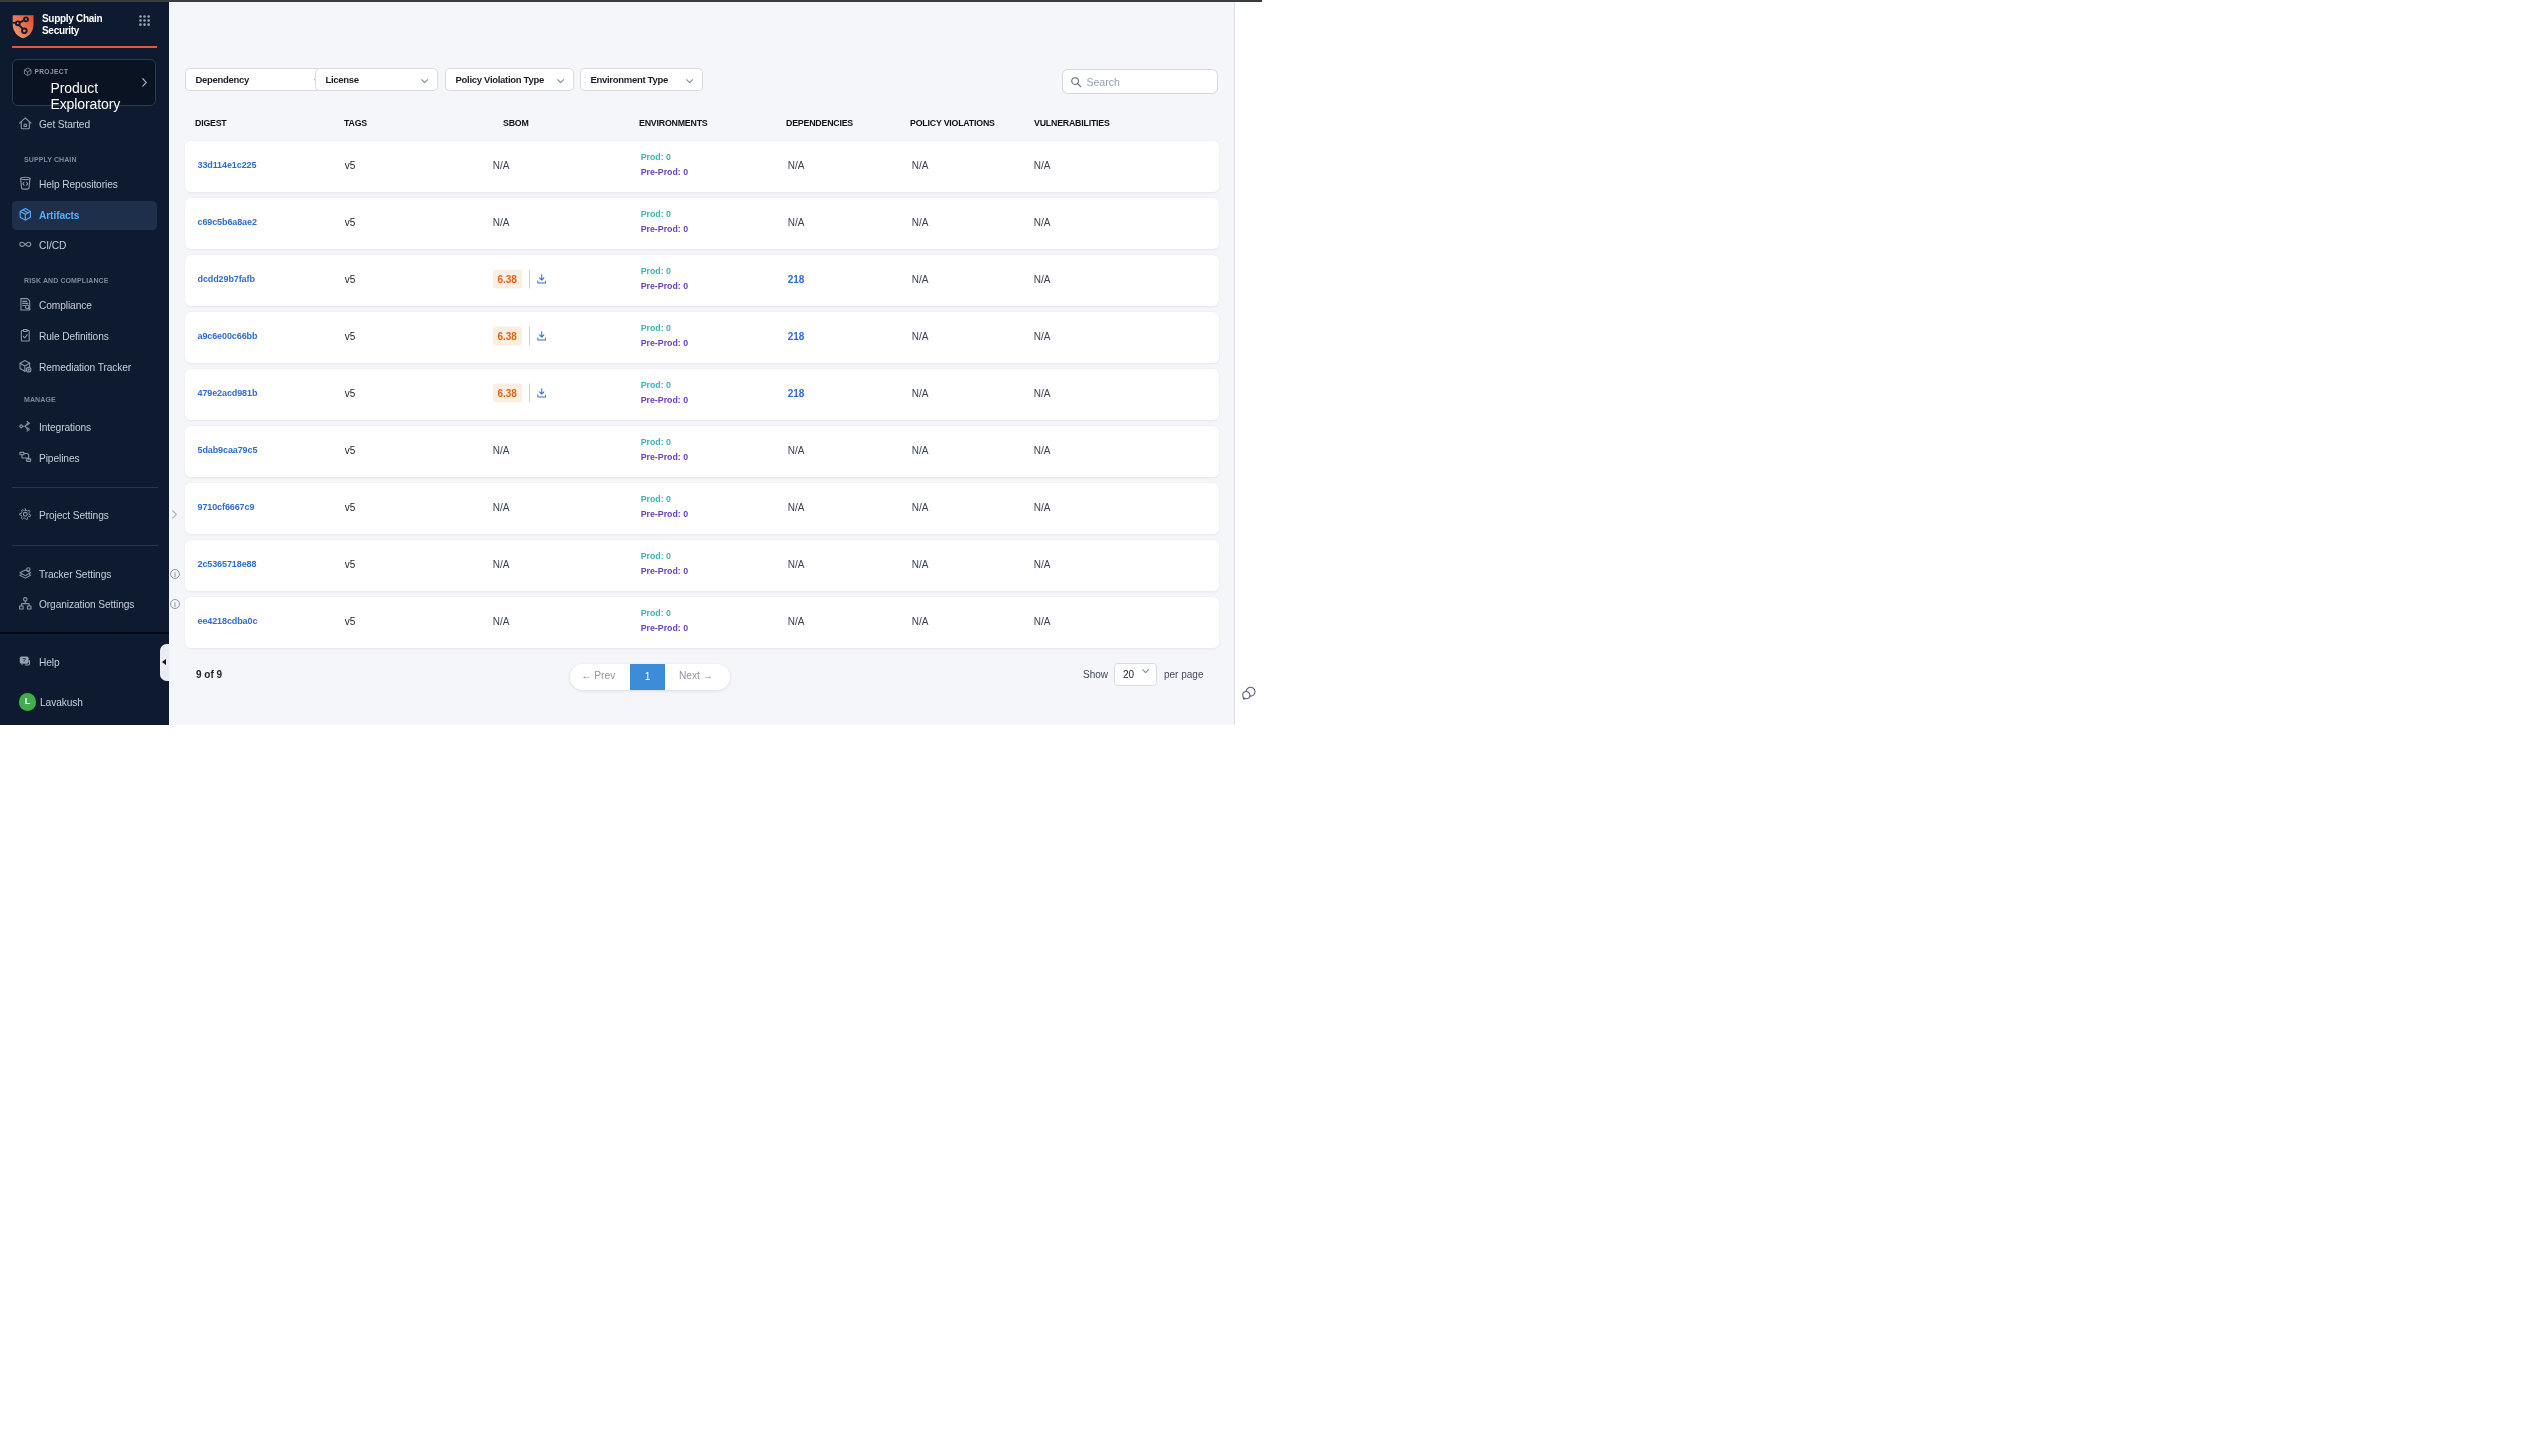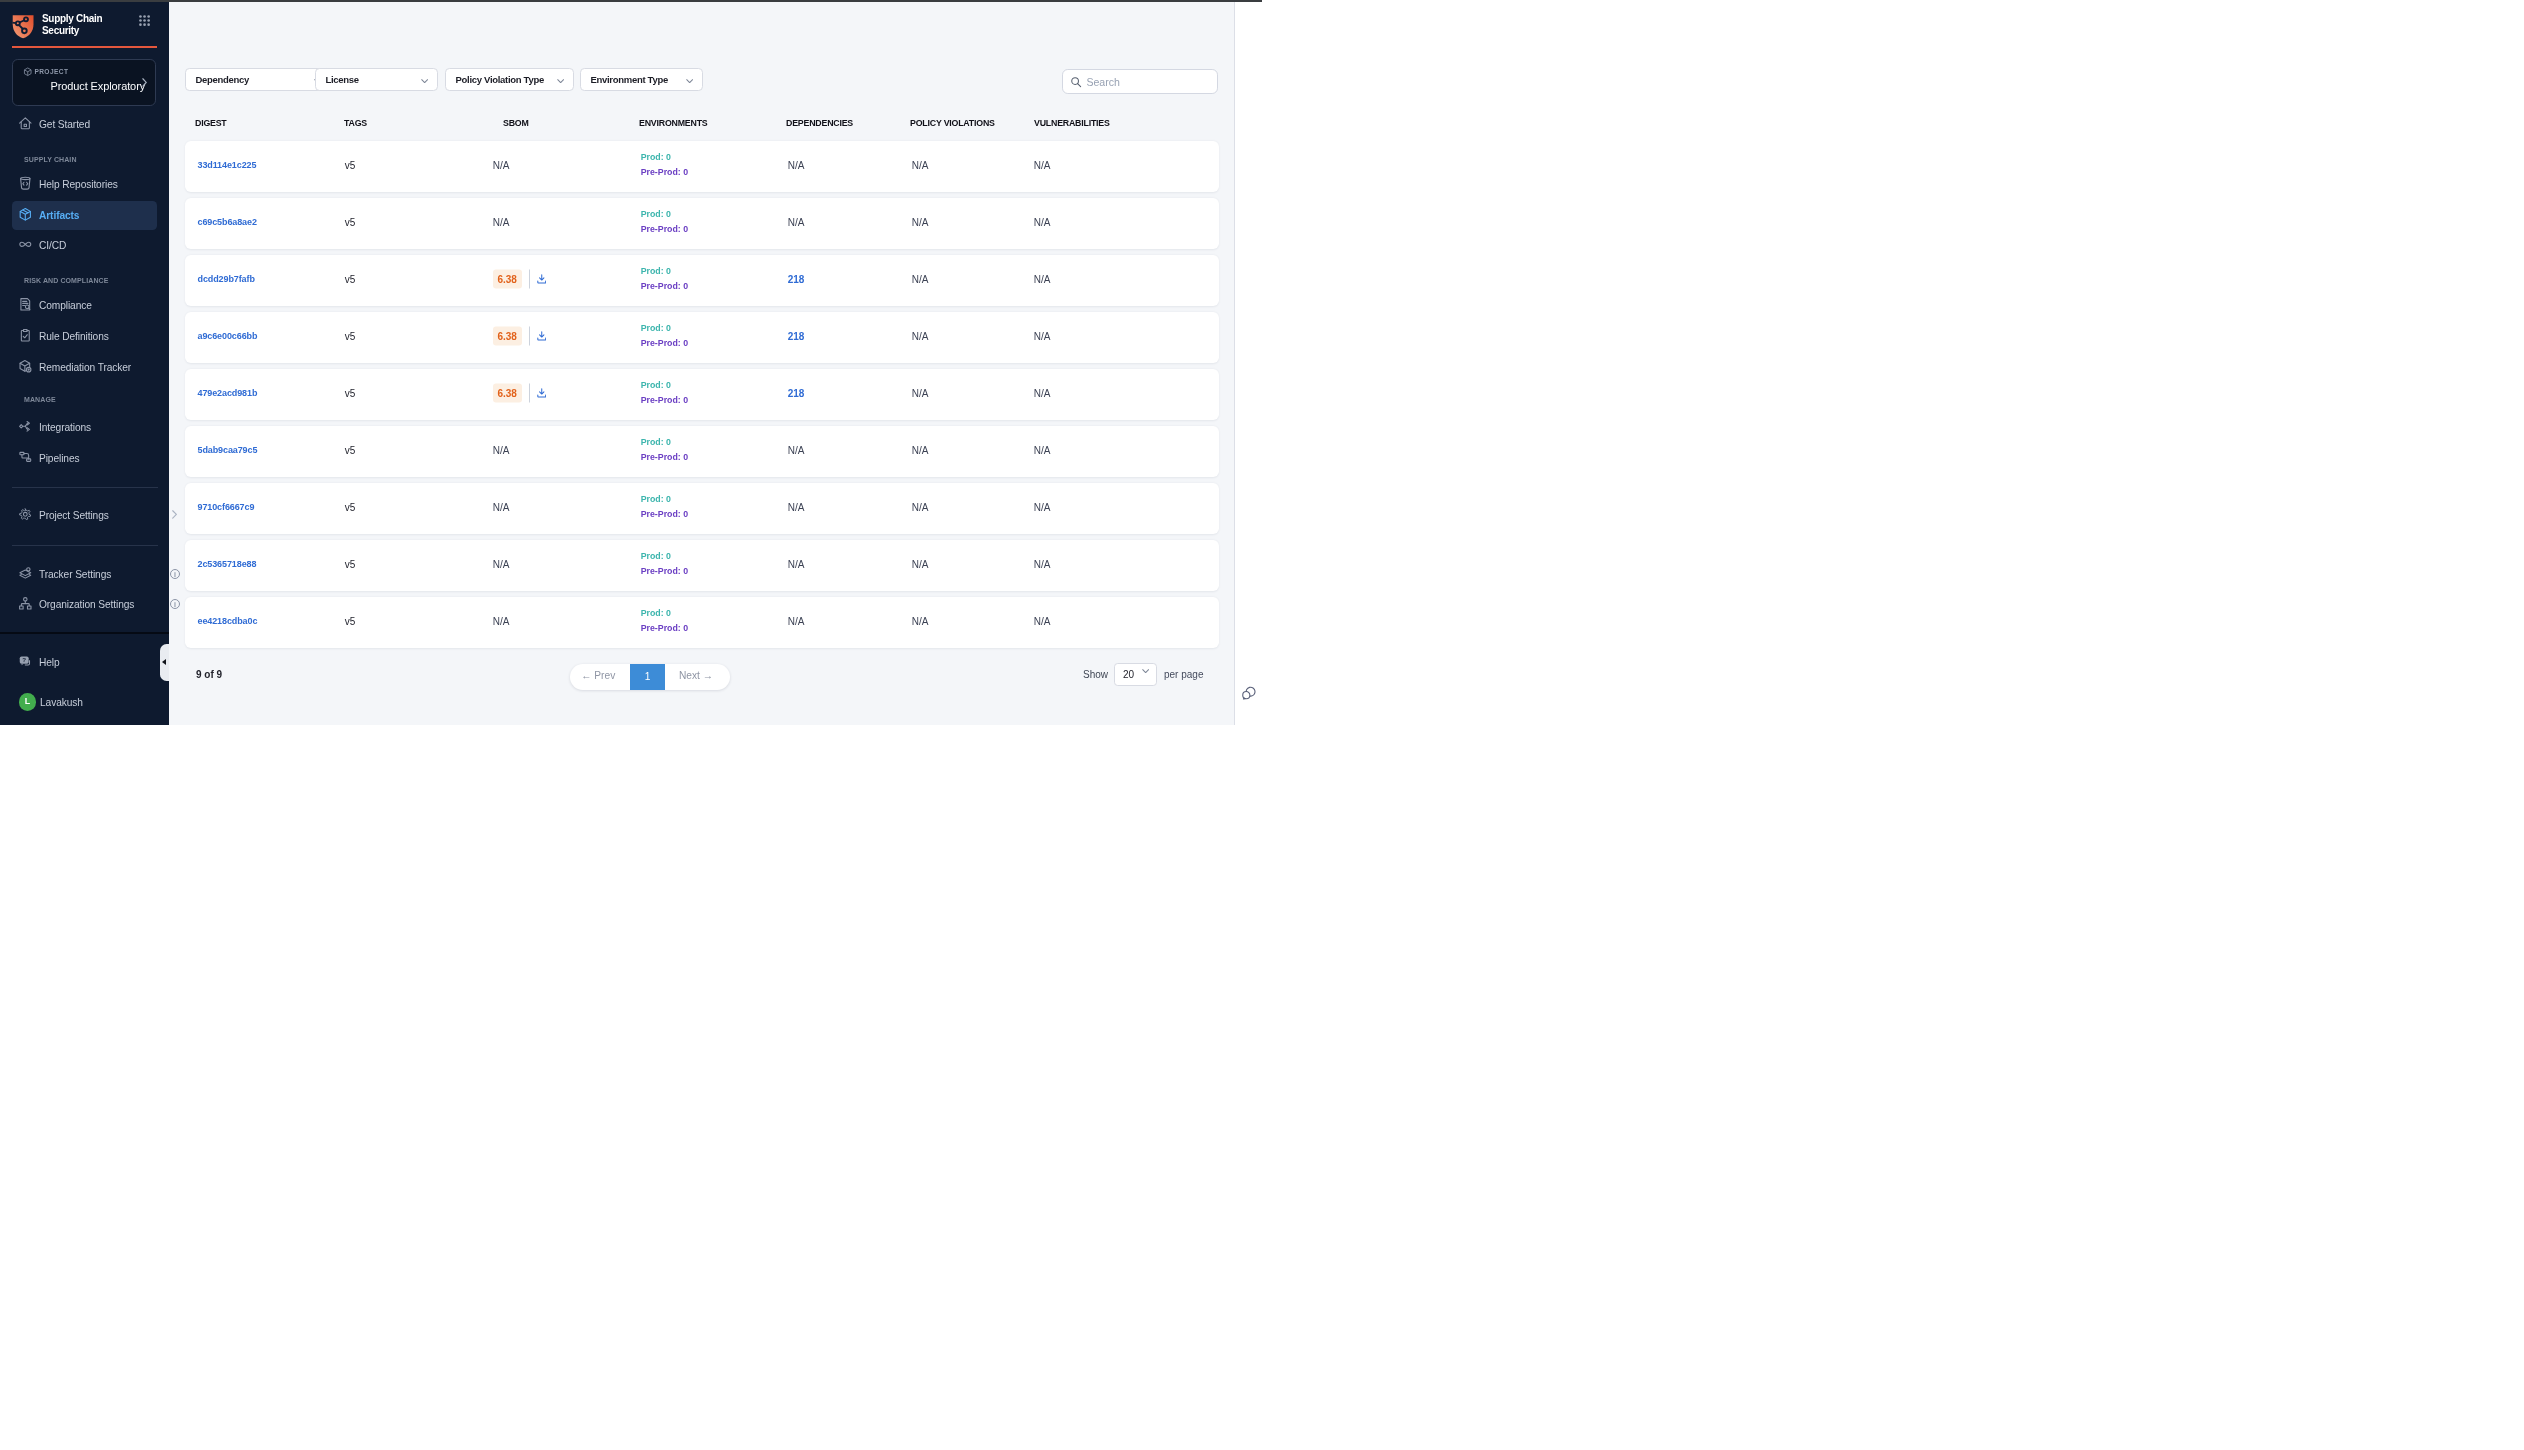--- a/index.html
+++ b/index.html
@@ -8,21 +8,21 @@
 #topstrip { position:absolute; left:0; top:0; width:1262px; height:1.5px; background:#3a3d40; z-index:50; }
 
 #sidebar { position:absolute; left:0; top:0; width:169px; height:725px; background:#0e1a2f; z-index:10; }
 .abs { position:absolute; }
 #logo { position:absolute; left:12.4px; top:14.2px; width:22.6px; height:25px; }
 #logotext { position:absolute; left:42px; top:13px; color:#fff; font-size:10px; font-weight:bold; line-height:12px; letter-spacing:-0.3px; }
 #griddots { position:absolute; left:139px; top:15px; }
 #orangeline { position:absolute; left:12.4px; top:46px; width:145px; height:1.8px; background:#e4573d; }
 #projcard { position:absolute; left:12.4px; top:59px; width:144px; height:47px; background:#0a1322; border:0.7px solid #2e3a52; border-radius:5.8px; }
 #projcard .plabel { position:absolute; left:21px; top:8px; color:#8e98aa; font-size:6.6px; font-weight:bold; letter-spacing:0.4px; }
-#projcard .pname { position:absolute; left:13px; top:20px; color:#fbfcfe; font-size:11px; letter-spacing:-0.1px;padding-left:24px; }
+#projcard .pname { position:absolute; left:13px; top:20px; color:#fbfcfe; font-size:14px; letter-spacing:-0.1px;padding-left:24px; }
 #projcard .pchev { position:absolute; right:8px; top:18px; }
 .navitem { position:absolute; left:0; width:198px; height:29px; }
 .navitem .ic { position:absolute; left:17.5px; top:7.3px; width:14.6px; height:14.6px; }
 .navitem .lbl { position:absolute; left:39px; top:50%; transform:translateY(-50%); color:#c7ceda; font-size:10.2px; letter-spacing:-0.1px; white-space:nowrap; }
 .seclabel { position:absolute; left:24px; color:#7e8899; font-size:7px; font-weight:bold; letter-spacing:0.1px; }
 #hl-artifacts { position:absolute; left:11.7px; top:201px; width:145px; height:29px; background:#1e2f4c; border-radius:4.4px; }
 .sdivider { position:absolute; left:11.7px; width:146px; height:0.7px; background:#27334a; }
 .itooltip { position:absolute; width:10px; height:10px; border:0.9px solid #8b94a6; border-radius:50%; color:#8b94a6; font-size:7px; text-align:center; line-height:9.5px; font-weight:bold; }
 #botline { position:absolute; left:0; top:632px; width:169px; height:1.5px; background:#050a14; }
 #collapsetab { position:absolute; left:160px; top:644px; width:8.8px; height:37px; background:#e9ecf1; border-radius:6.6px 0 0 6.6px; }

